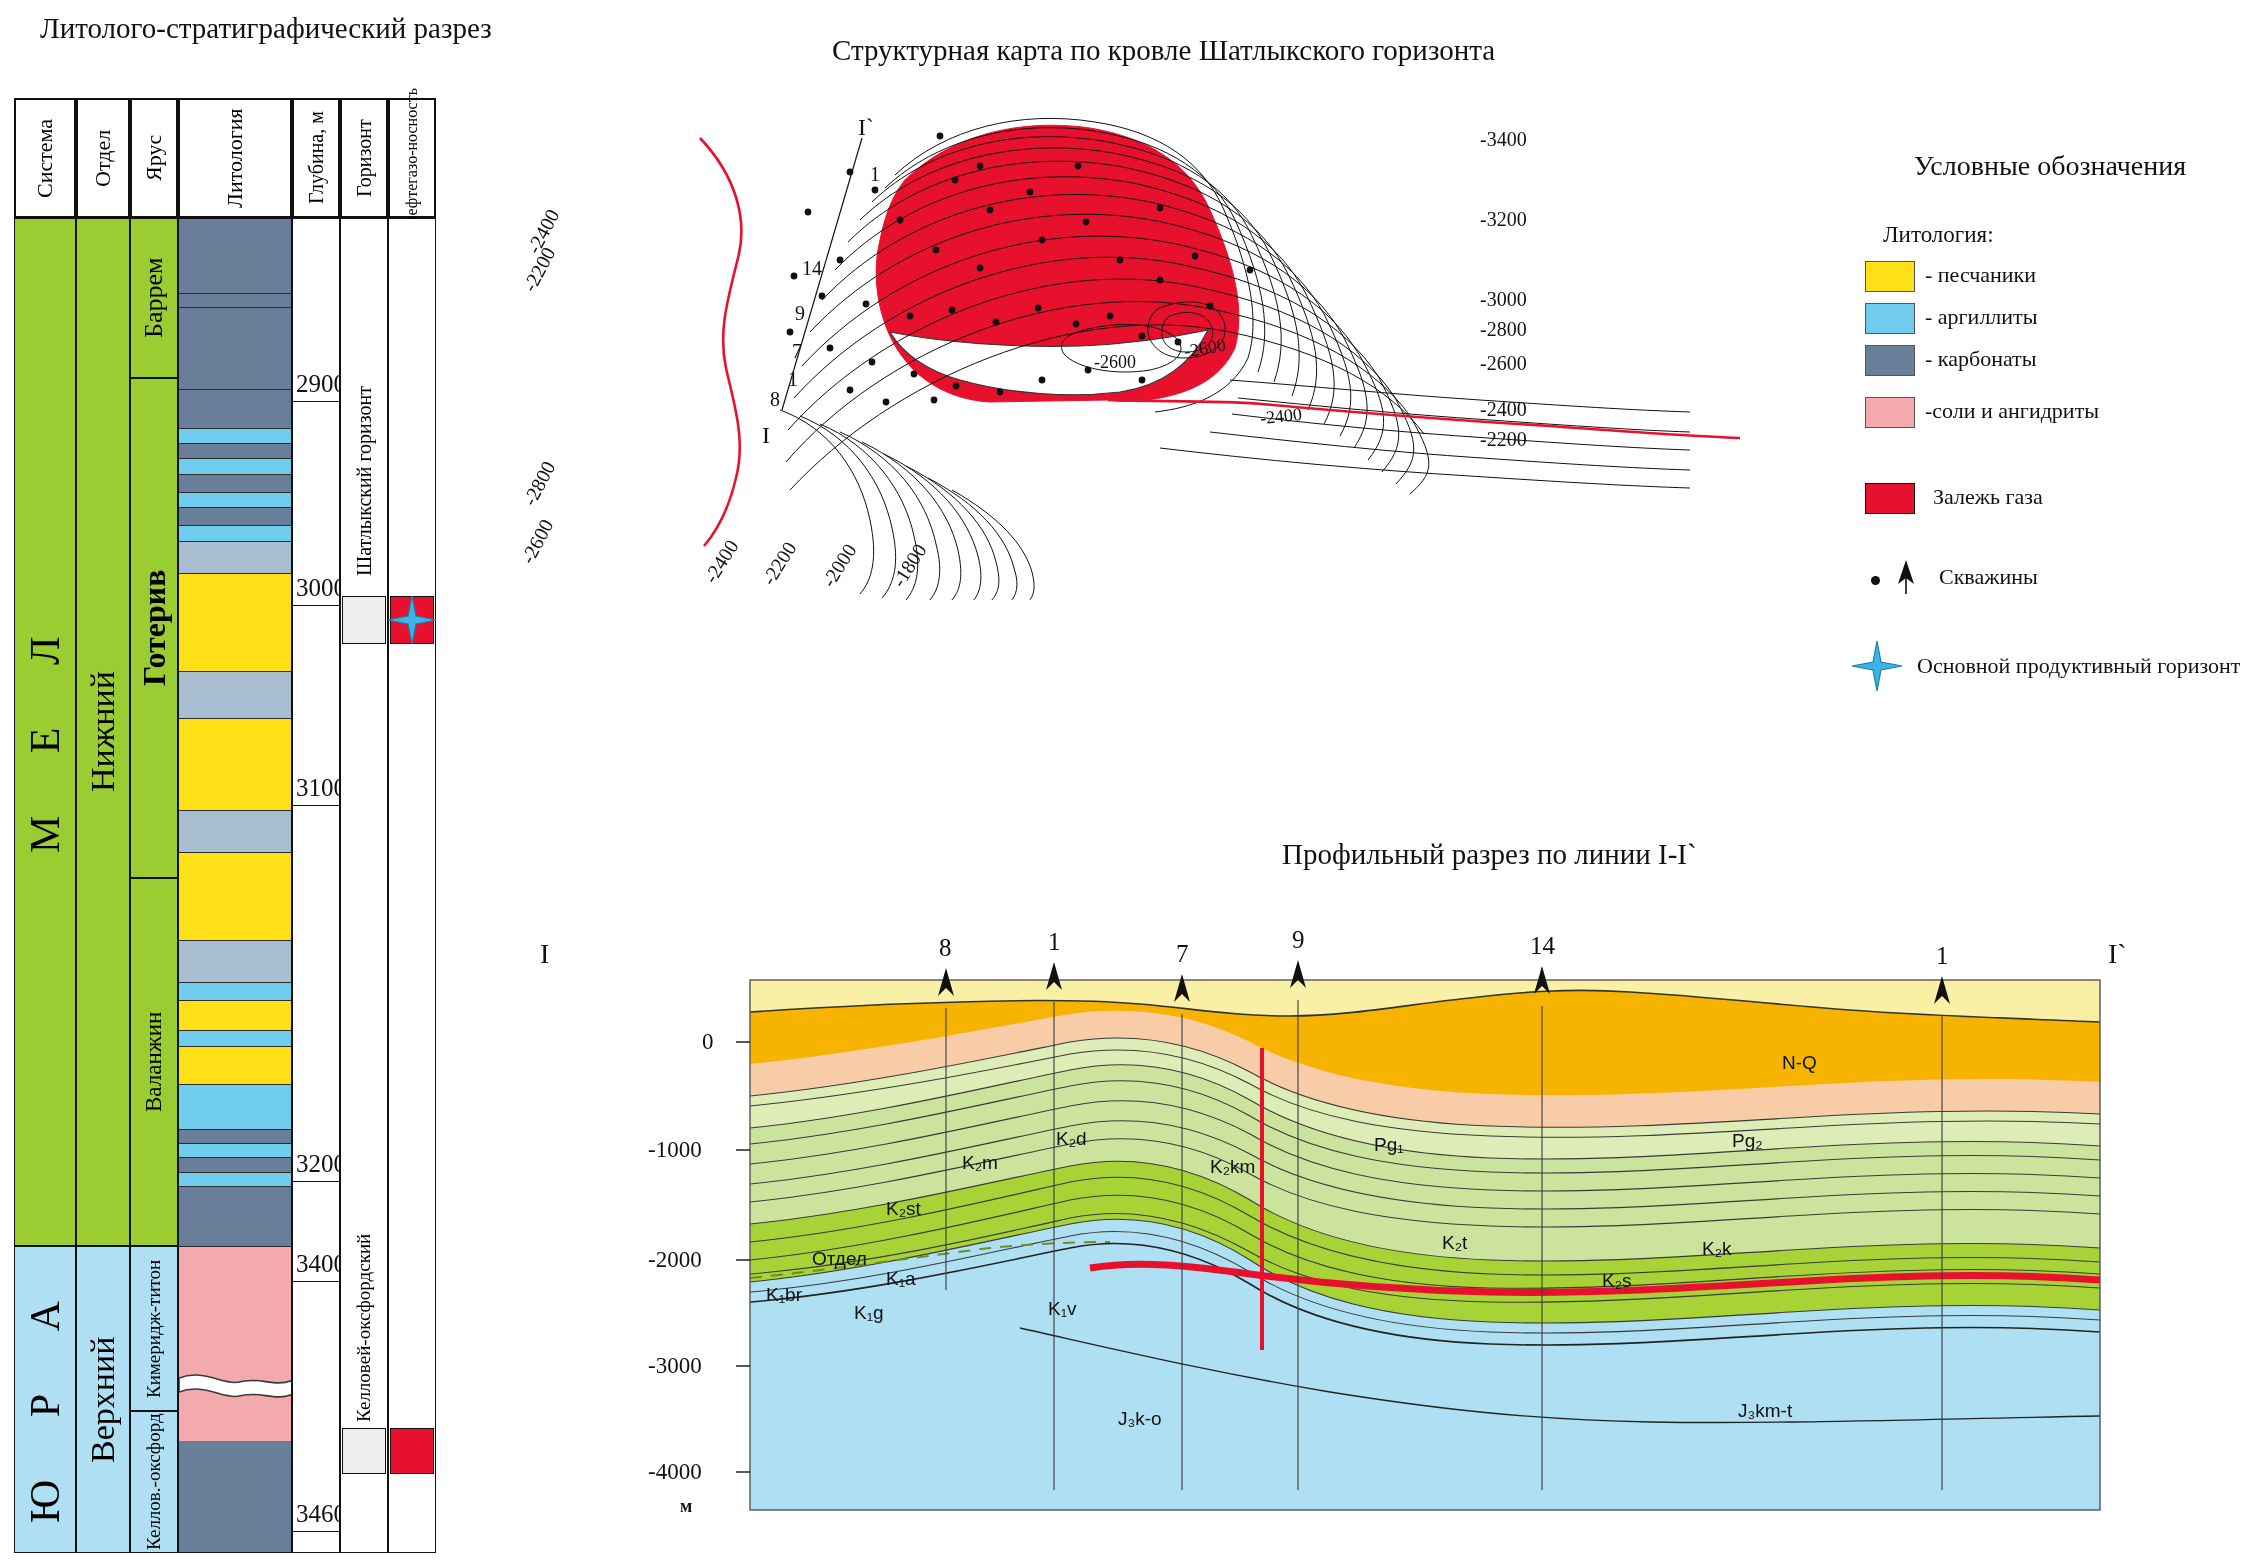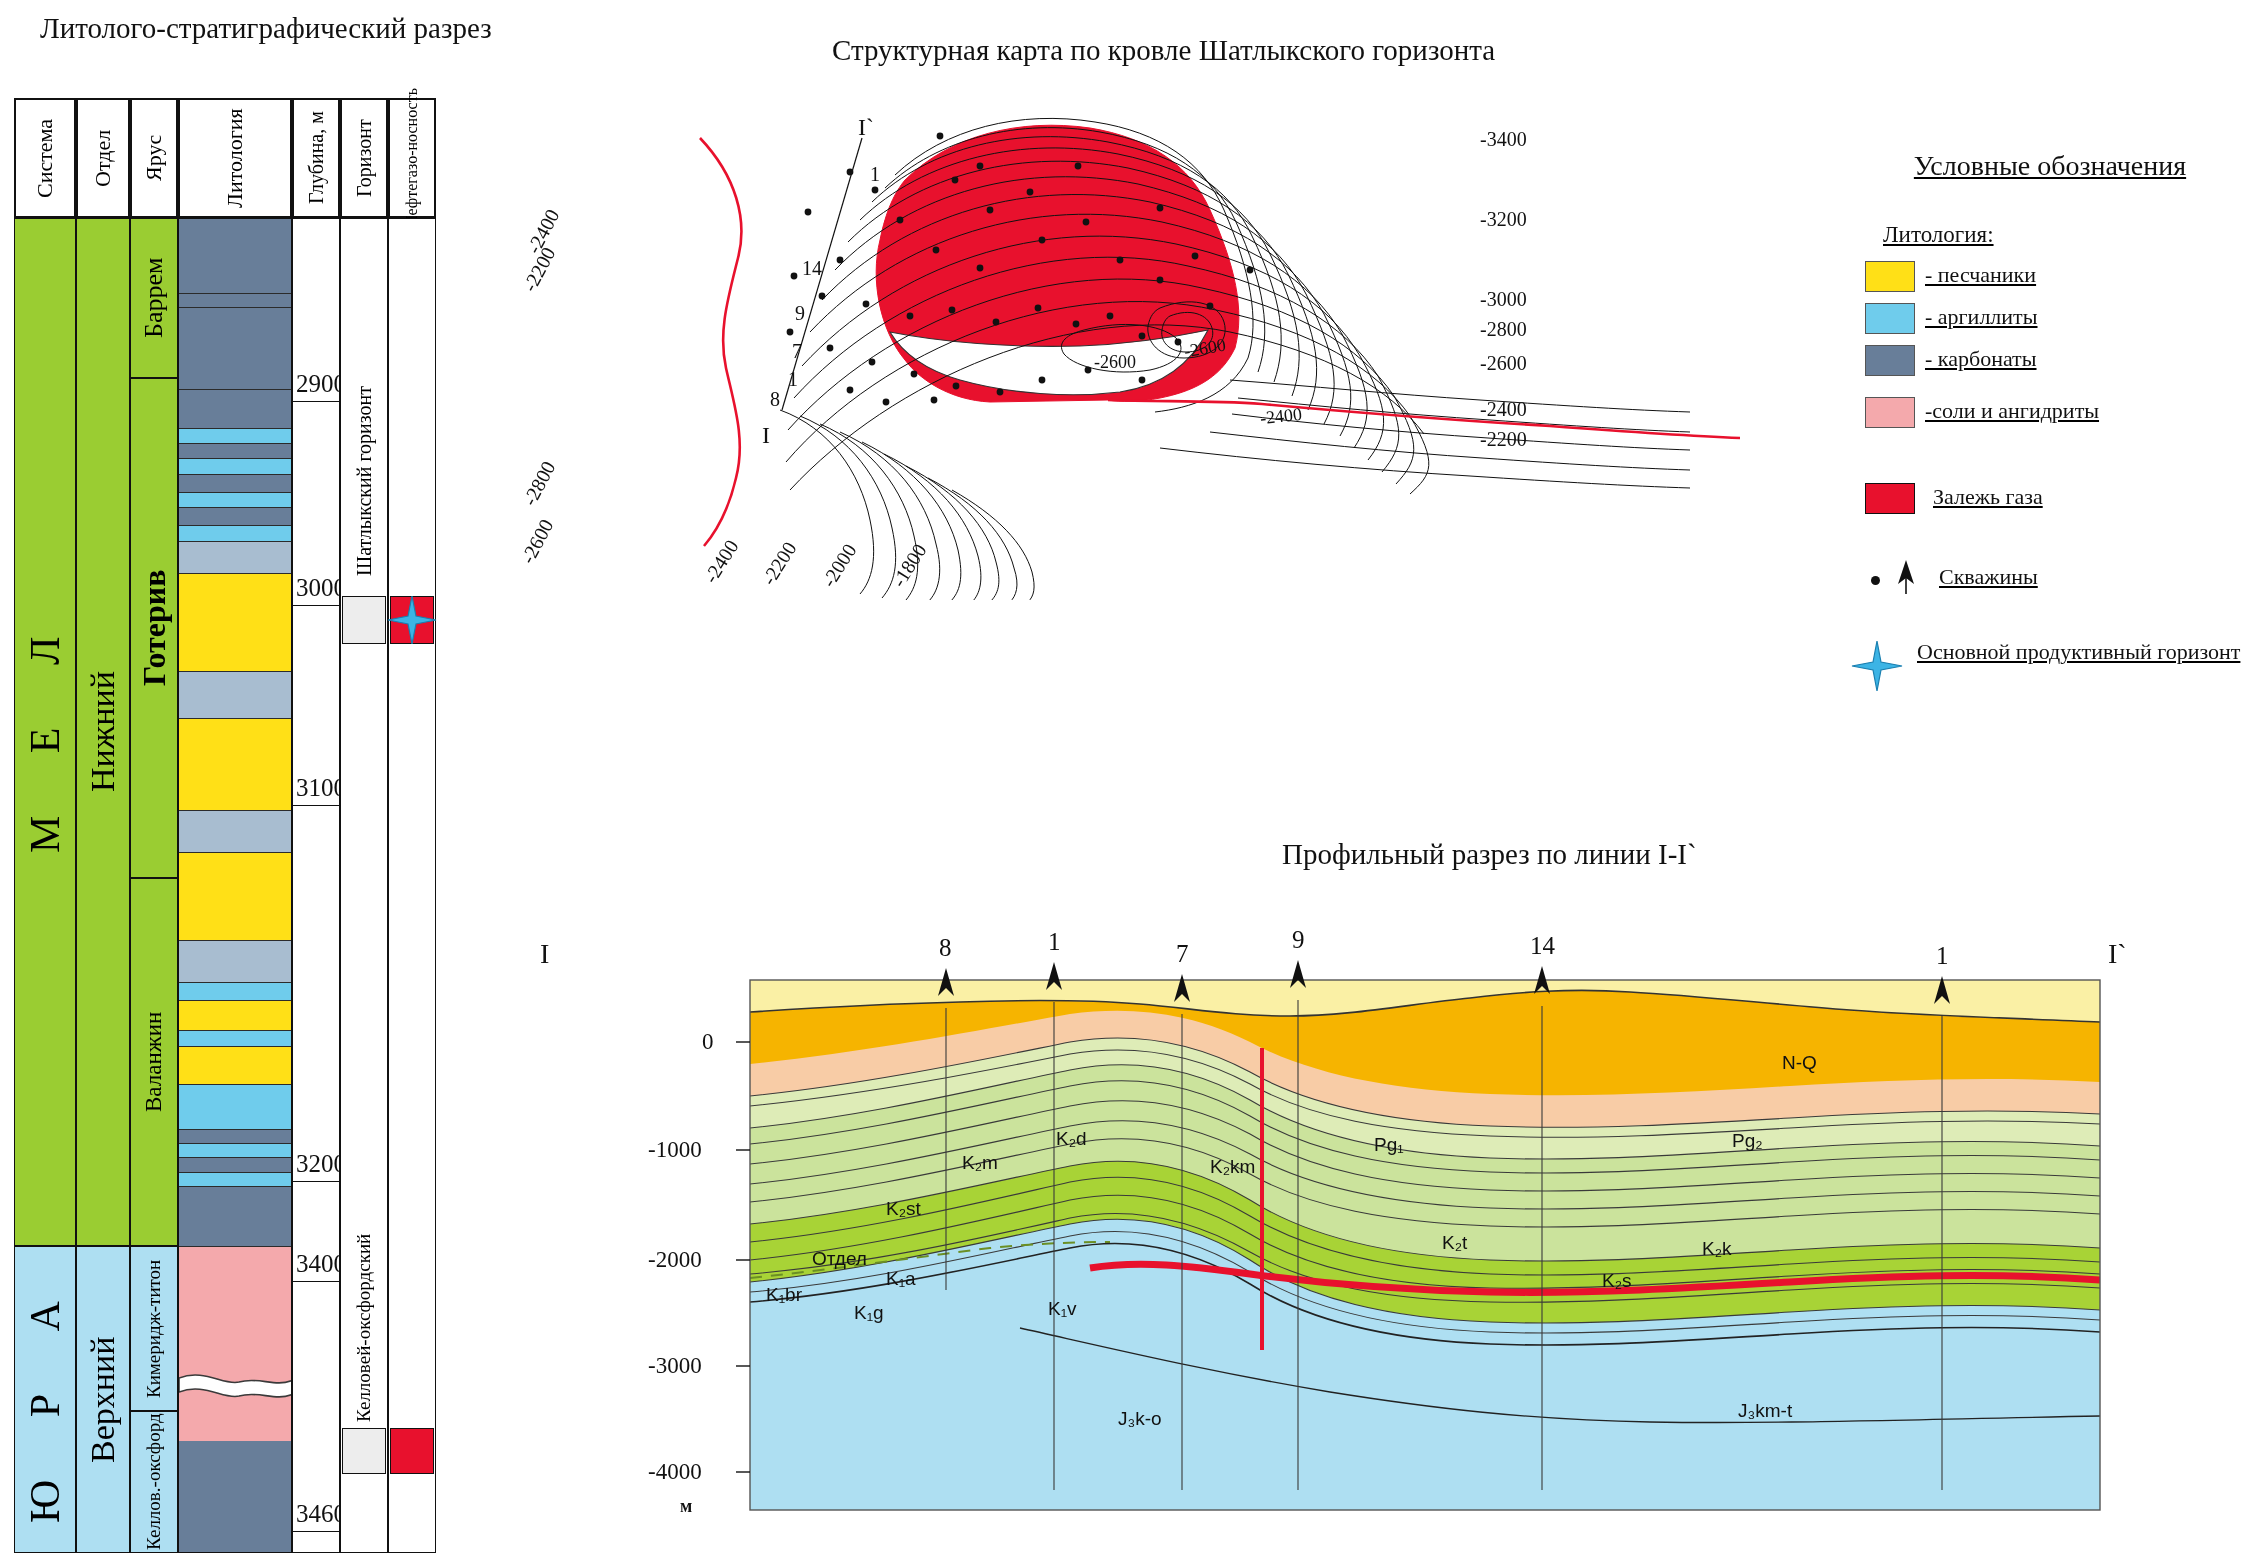--- a/index.html
+++ b/index.html
@@ -24,21 +24,21 @@
   .cellbox{position:absolute;box-sizing:border-box;border:1.6px solid #111;display:flex;align-items:center;justify-content:center;}
   .lith-band{position:absolute;left:0;right:0;border-bottom:1.4px solid #2b2b2b;box-sizing:border-box;}
   .depth-tick{position:absolute;font-size:25px;color:#111;white-space:nowrap;}
   .depth-line{position:absolute;height:0;border-top:1.6px solid #111;}
 
   
   #map{left:690px;top:80px;width:1120px;height:520px;}
   .mlabel{position:absolute;font-size:20px;color:#111;white-space:nowrap;}
 
   
-  #legend{left:1845px;top:150px;width:410px;text-decoration:underline;}
+  #legend{left:1845px;top:150px;width:410px;}
   .lg-title{font-size:28px;text-align:center;color:#111;}
   .lg-sub{font-size:23px;color:#111;margin:40px 0 10px 38px;}
   .lg-row{display:flex;align-items:center;margin:8px 0 8px 20px;}
   .sw{width:48px;height:29px;border:1.4px solid #555;flex:0 0 auto;margin-top:3px;}
   .lg-txt{font-size:22px;color:#111;margin-left:10px;line-height:1.25;}
 
   
   #prof{left:690px;top:930px;width:1430px;height:610px;}
   .plabel{position:absolute;font-family:"Liberation Sans",sans-serif;font-size:19px;color:#111;white-space:nowrap;}
   .pax{position:absolute;font-family:"Liberation Serif",serif;font-size:23px;color:#111;white-space:nowrap;}
@@ -350,21 +350,21 @@
     <div style="width:70px;position:relative;height:34px;flex:0 0 auto;">
       <div style="position:absolute;left:6px;top:16px;width:9px;height:9px;border-radius:50%;background:#111;"></div>
       <svg width="22" height="34" style="position:absolute;left:30px;top:0;">
         <path d="M11,0 L19,24 L11,18 L3,24 Z" fill="#111"></path>
         <line x1="11" y1="18" x2="11" y2="34" stroke="#111" stroke-width="1.6"></line>
       </svg>
     </div>
     <div class="lg-txt" style="margin-left:4px;">Скважины</div>
   </div>
 
-  <div class="lg-row" style="margin-top:44px;align-items:flex-start;margin-left:4px;">
+  <div class="lg-row" style="margin-top:44px;align-items:center;margin-left:4px;">
     <svg width="56" height="56" style="flex:0 0 auto;">
       <path d="M28,3 L32,24 L53,28 L32,32 L28,53 L24,32 L3,28 L24,24 Z" fill="#3CB4E5" stroke="#1a7fb0" stroke-width="1.2"></path>
     </svg>
     <div class="lg-txt" style="margin-left:12px;">Основной продуктивный горизонт</div>
   </div>
 </div>
 
 <div id="prof" class="abs">
   <svg width="1430" height="610">
     <defs>

